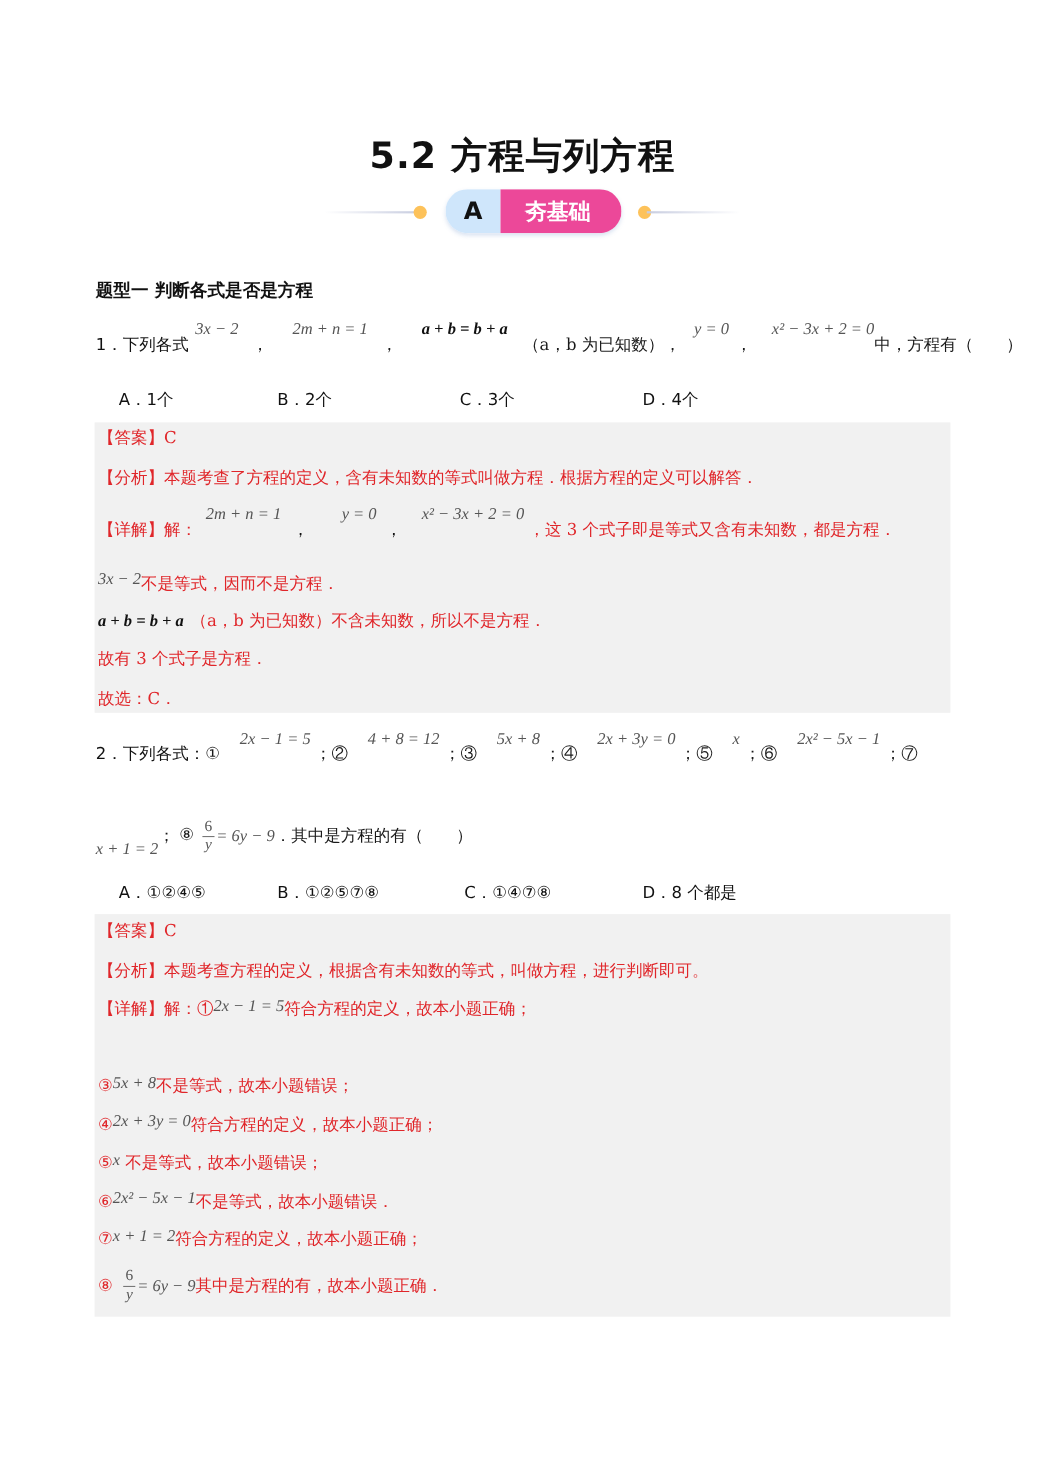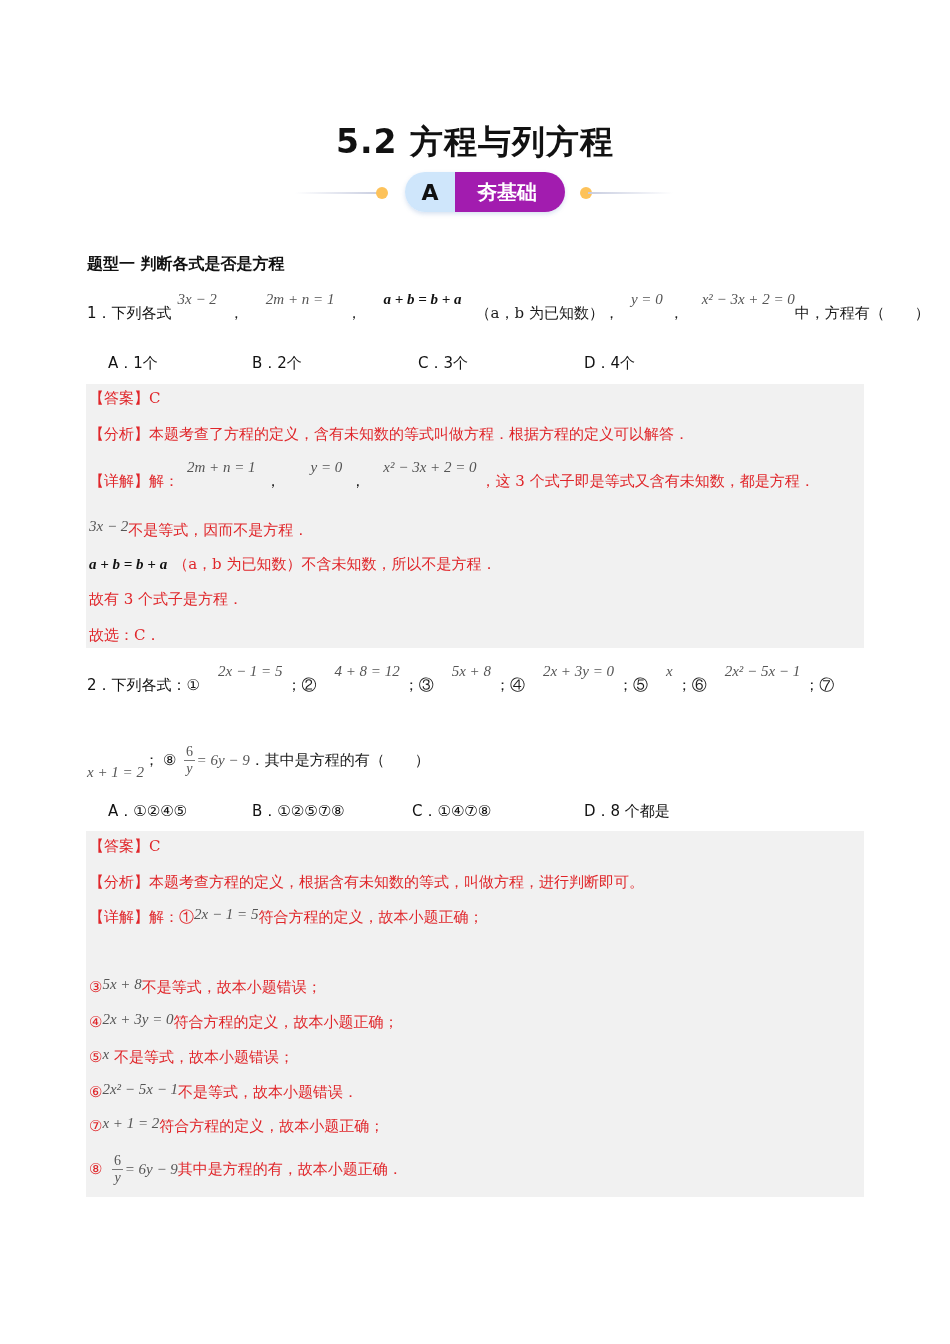--- a/index.html
+++ b/index.html
@@ -26,21 +26,21 @@
   .badge {
     position: absolute; left: 405px; top: 0; width: 160px; height: 40px;
     border-radius: 20px; overflow: hidden; display: flex;
     box-shadow: 0 2px 4px rgba(100,140,200,0.25);
   }
   .badge-letter {
     width: 50px; background: #cfe6fb; color: #111; display: flex; align-items: center; justify-content: center;
     font-family: "DejaVu Sans", "Liberation Sans", sans-serif; font-weight: bold; font-size: 22px;
   }
   .badge-text {
-    flex: 1; background: #a21caf; color: #fff; display: flex; align-items: center; justify-content: center;
+    flex: 1; background: #ec4899; color: #fff; display: flex; align-items: center; justify-content: center;
     font-family: "DejaVu Sans", "Liberation Sans", sans-serif; font-weight: bold; font-size: 20px; padding-right: 6px;
   }
 
   .section-heading {
     position: absolute; top: 254px; left: 87px;
     font-family: "DejaVu Sans", "Liberation Sans", sans-serif; font-weight: bold; font-size: 16px; color: #111;
   }
 
   .line { position: absolute; left: 87px; font-size: 15px; white-space: nowrap; }
   .sans { font-family: "DejaVu Sans", "Liberation Sans", sans-serif; margin-top: 29px; }
@@ -108,21 +108,21 @@
   <span class="sans blk">2．下列各式：</span><span>①</span><span class="math up" style="margin:0 4px 0 18px">2x − 1 = 5</span><span>；</span><span>②</span><span class="math up" style="margin:0 4px 0 18px">4 + 8 = 12</span><span>；</span><span>③</span><span class="math up" style="margin:0 4px 0 18px">5x + 8</span><span>；</span><span>④</span><span class="math up" style="margin:0 4px 0 18px">2x + 3y = 0</span><span>；</span><span>⑤</span><span class="math up" style="margin:0 4px 0 18px">x</span><span>；</span><span>⑥</span><span class="math up" style="margin:0 4px 0 18px">2x² − 5x − 1</span><span>；</span><span>⑦</span>
 </div>
 
 <div class="line" style="top:744px;">
   <span class="math" style="position:relative;top:12px">x + 1 = 2</span><span>；</span><span style="margin-left:4px">⑧</span><span class="frac" style="margin-left:8px"><span class="num">6</span><span class="den">y</span></span><span class="math">= 6y − 9</span><span>．其中是方程的有（　　）</span>
 </div>
 
 <div class="options" style="top:802px;">
   <span style="left:0">A．①②④⑤</span>
   <span style="left:144px">B．①②⑤⑦⑧</span>
-  <span style="left:304px">C．①④⑦⑧</span>
+  <span style="left:314px">C．①④⑦⑧</span>
   <span style="left:476px">D．8 个都是</span>
 </div>
 
 <div class="answer-box" style="top:831px; height:366px;">
   <div class="line red" style="top:6px;">【答案】C</div>
   <div class="line red" style="top:42px;">【分析】本题考查方程的定义，根据含有未知数的等式，叫做方程，进行判断即可。</div>
   <div class="line red" style="top:77px;">
     <span>【详解】解：</span><span>①</span><span class="math" style="position:relative;top:-3px">2x − 1 = 5</span><span>符合方程的定义，故本小题正确；</span>
   </div>
   <div class="line red" style="top:147px;">

